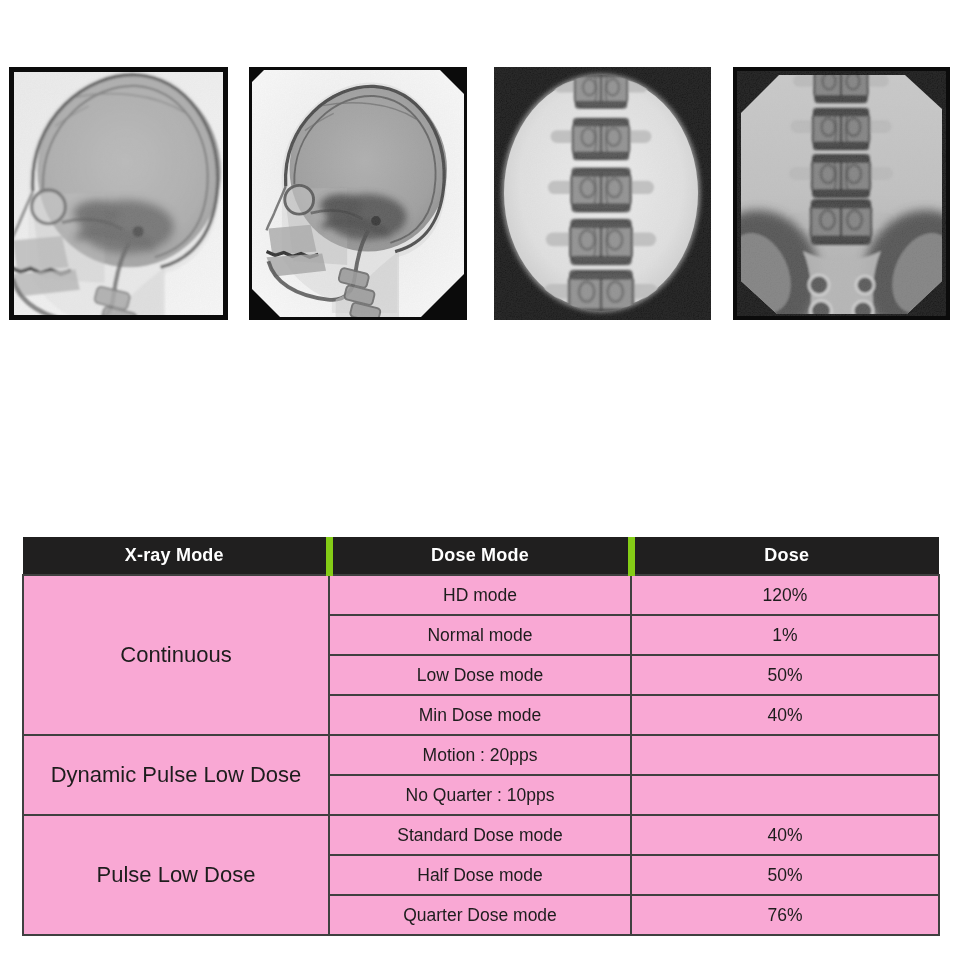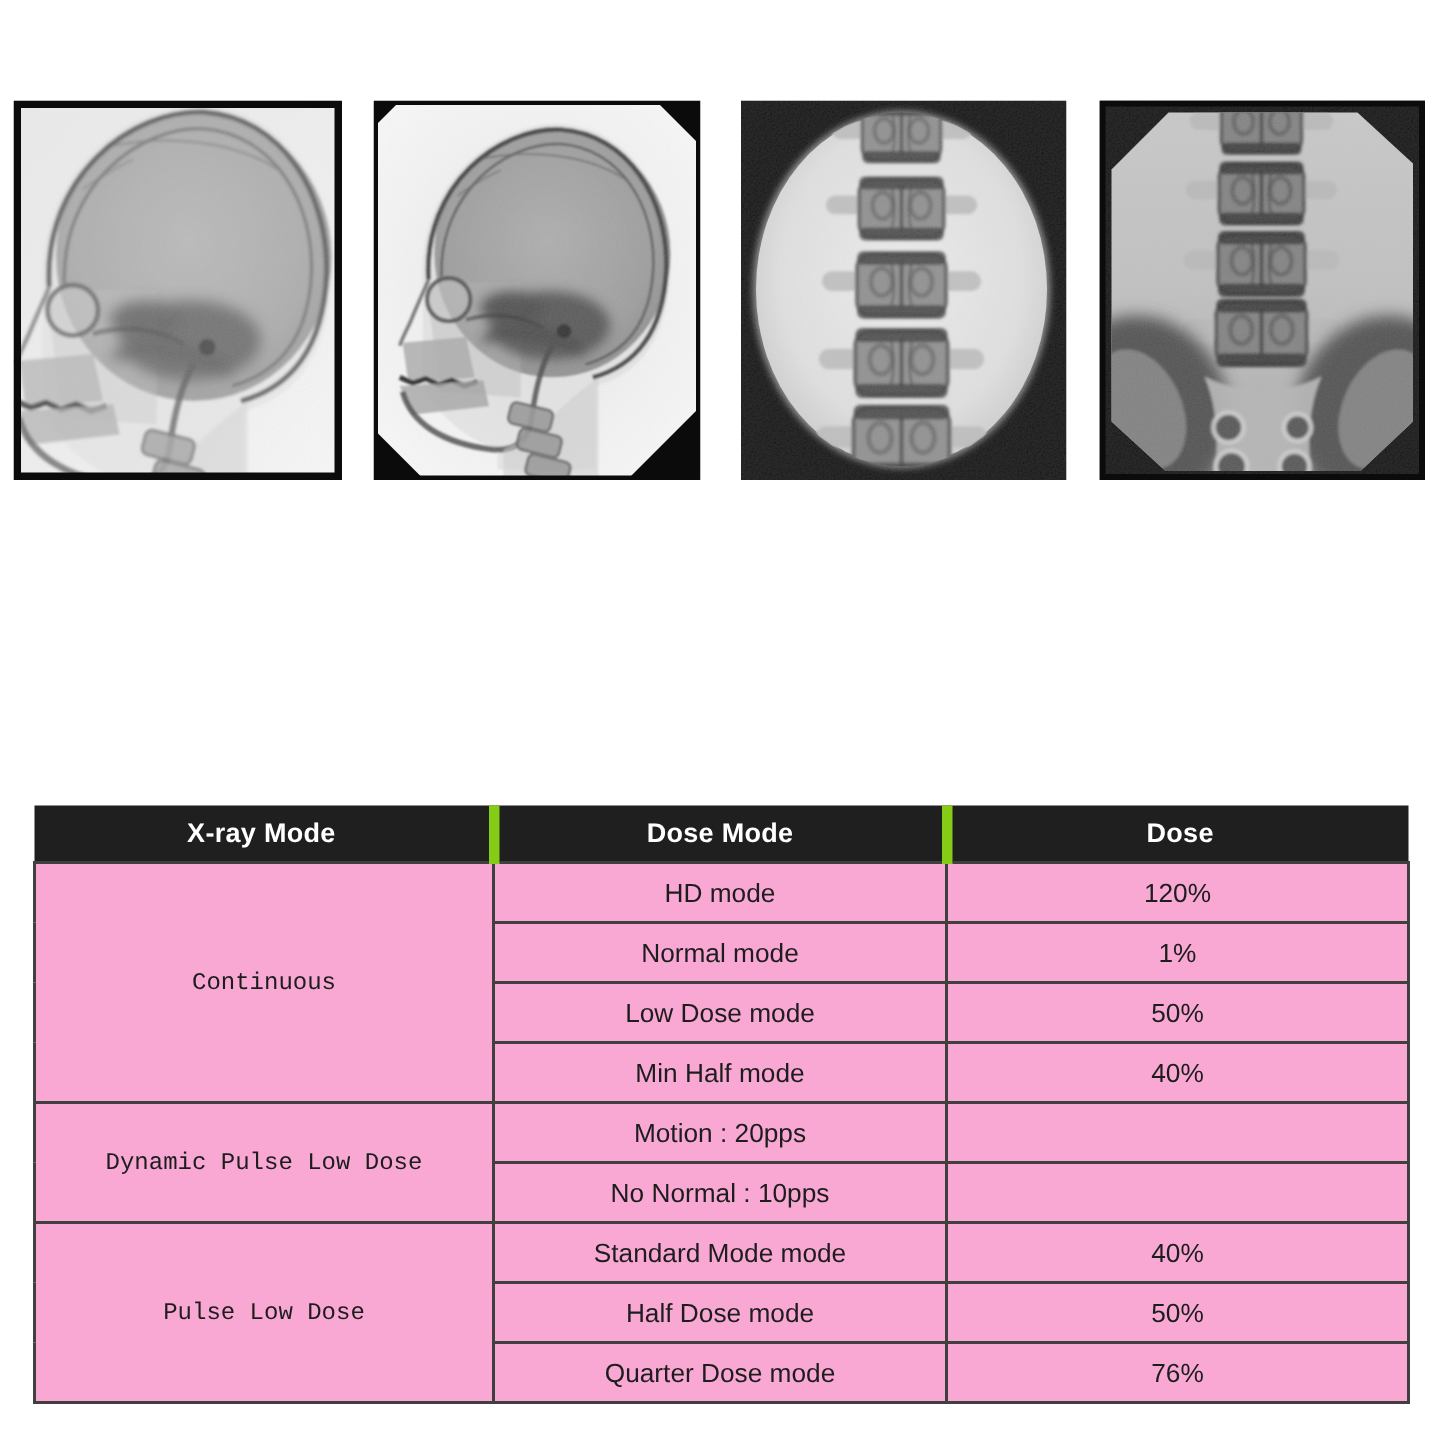--- a/index.html
+++ b/index.html
@@ -19,21 +19,21 @@
   col.c1{width:306px;} col.c2{width:302px;} col.c3{width:308px;}
   table.dose th{
     background:#201f1f;color:#ffffff;font-size:18px;font-weight:bold;
     height:37px;text-align:center;padding:0;letter-spacing:0.2px;
   }
   table.dose th.sep{border-left:7px solid #84cc16;}
   table.dose td{
     height:38px;font-size:17.5px;color:#1d1d1d;text-align:center;
     border:2px solid #404040;padding:0;background:#f9a8d4;
   }
-  table.dose td.group{font-size:16px;font-family:Liberation Mono, monospace;}
+  table.dose td.group{font-size:22px;}
 </style>
 </head>
 <body>
 
 <svg id="xray1" class="xray" width="219" height="253" viewBox="0 0 219 253">
   <defs>
     <radialGradient id="brainA" cx="48%" cy="45%" r="62%">
       <stop offset="0" stop-color="#b2b2b2"></stop>
         <stop offset="0.7" stop-color="#a3a3a3"></stop>
         <stop offset="1" stop-color="#8f8f8f"></stop>
@@ -336,35 +336,35 @@
       </tr>
       <tr>
         <td>Normal mode</td>
         <td>1%</td>
       </tr>
       <tr>
         <td>Low Dose mode</td>
         <td>50%</td>
       </tr>
       <tr>
-        <td>Min Half mode</td>
+        <td>Min Dose mode</td>
         <td>40%</td>
       </tr>
       <tr>
         <td class="group" rowspan="2">Dynamic Pulse Low Dose</td>
         <td>Motion : 20pps</td>
         <td></td>
       </tr>
       <tr>
-        <td>No Normal : 10pps</td>
+        <td>No Quarter : 10pps</td>
         <td></td>
       </tr>
       <tr>
         <td class="group" rowspan="3">Pulse Low Dose</td>
-        <td>Standard Mode mode</td>
+        <td>Standard Dose mode</td>
         <td>40%</td>
       </tr>
       <tr>
         <td>Half Dose mode</td>
         <td>50%</td>
       </tr>
       <tr>
         <td>Quarter Dose mode</td>
         <td>76%</td>
       </tr>

